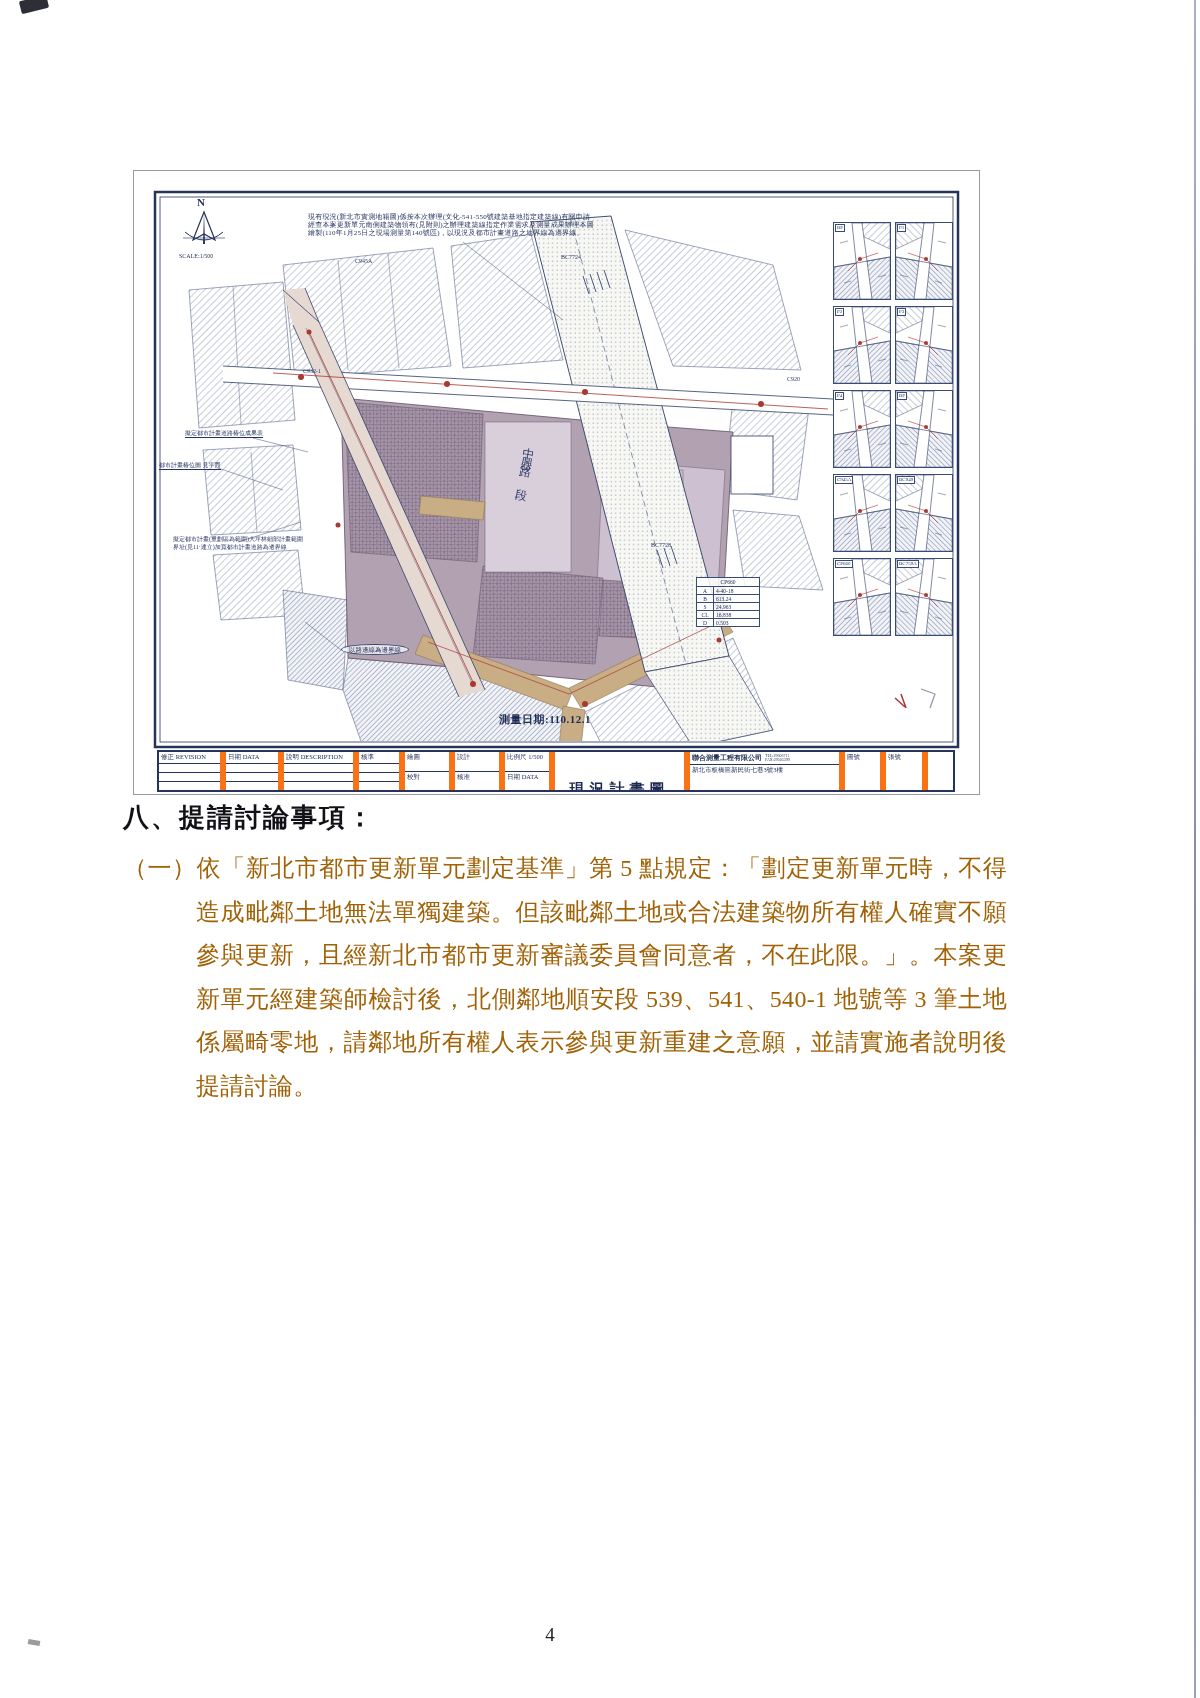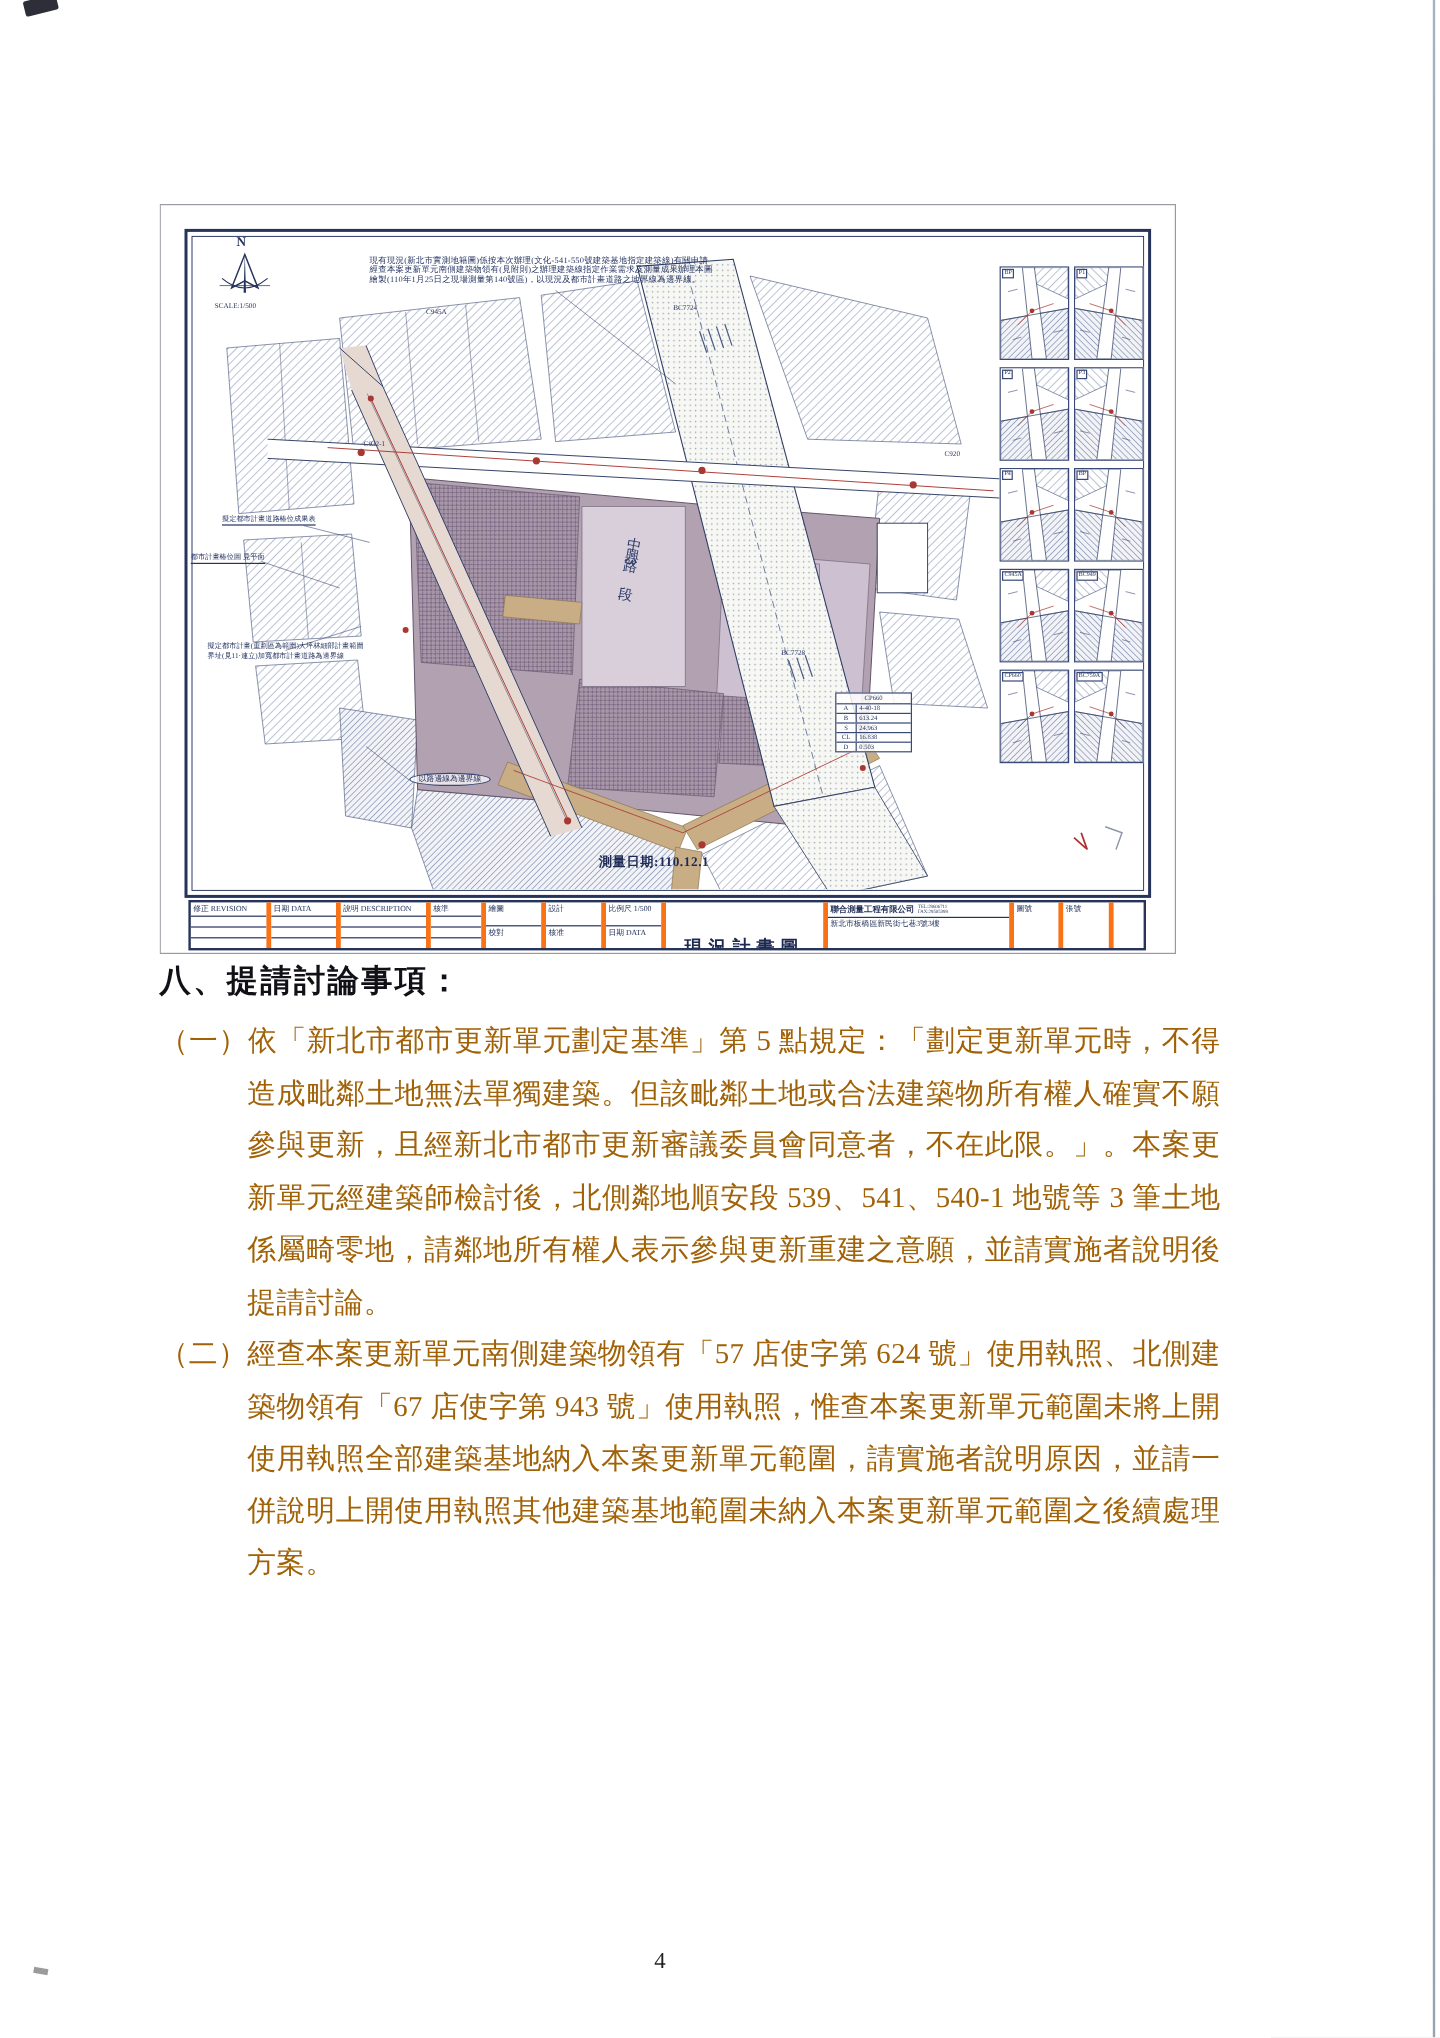--- a/index.html
+++ b/index.html
@@ -40,38 +40,38 @@
   .mm-grid{position:absolute;left:700px;top:52px;width:120px;display:grid;
            grid-template-columns:58px 58px;grid-auto-rows:78px;column-gap:4px;row-gap:6px;}
   .mm-cell{position:relative;background:#fff;border:1px solid #3a4a76;box-sizing:border-box;}
   .mm-cell svg{position:absolute;left:0;top:0;}
   .mm-label{position:absolute;left:1px;top:1px;font-size:5px;color:#26345c;background:#fff;
             border:.5px solid #3a4a76;padding:0 1px;line-height:6px;}
   
   .tblock{position:absolute;left:24px;top:580px;width:798px;height:42px;display:flex;
           border:2px solid #26345c;box-sizing:border-box;background:#fff;
           font-size:6.5px;color:#26345c;}
-  .tb-cell{border-right:4px solid #f97316;box-sizing:border-box;display:flex;
+  .tb-cell{border-right:6px solid #f97316;box-sizing:border-box;display:flex;
            flex-direction:column;overflow:hidden;}
   .tb-cell:last-child{border-right:none;}
   .tb-head{padding:1px 2px;white-space:nowrap;}
   .tb-lines{flex:1;display:flex;flex-direction:column;}
   .tb-lines div{flex:1;border-top:.5px solid #26345c;}
   .tb-2row{flex:1;display:flex;flex-direction:column;}
   .tb-2row > div{flex:1;border-top:.5px solid #26345c;padding:1px 2px;white-space:nowrap;}
   .tb-2row > div:first-child{border-top:none;}
   .tb-title{justify-content:center;align-items:center;flex-direction:row;display:flex;}
   .tb-title span{font-size:15px;font-weight:bold;letter-spacing:5px;color:#1c2a52;margin-top:36px;}
   .tb-co-top{display:flex;gap:3px;align-items:center;border-bottom:.5px solid #26345c;
              padding:1px 2px;}
   .tb-co-top .co{font-size:7px;font-weight:bold;white-space:nowrap;}
   .tb-co-top .telfax{font-size:4px;line-height:1.1;white-space:nowrap;}
   .tb-addr{padding:1px 2px;font-size:6.5px;white-space:nowrap;}
   
-  .discussion{position:absolute;left:133px;top:800px;width:884px;}
+  .discussion{position:absolute;left:123px;top:800px;width:884px;}
   .d-heading{font-size:26px;font-weight:bold;letter-spacing:2px;margin-bottom:12px;color:#101016;}
   .d-item{font-size:24px;line-height:43.5px;text-align:justify;letter-spacing:.3px;
           padding-left:73px;text-indent:-73px;color:#a16207;}
   .page-num{position:absolute;left:0;top:1624px;width:1100px;text-align:center;
             font-size:19px;color:#222;}
 </style>
 </head>
 <body>
 
 <div class="page">
@@ -458,18 +458,17 @@
       <div class="tb-cell" style="width:42px">
         <div class="tb-head">張號</div>
       </div>
       <div class="tb-cell" style="width:25px;flex:1"></div>
     </div>
   </div>
 
   <div class="discussion">
     <div class="d-heading">八、提請討論事項：</div>
     <div class="d-item">（一）依「新北市都市更新單元劃定基準」第 5 點規定：「劃定更新單元時，不得造成毗鄰土地無法單獨建築。但該毗鄰土地或合法建築物所有權人確實不願參與更新，且經新北市都市更新審議委員會同意者，不在此限。」。本案更新單元經建築師檢討後，北側鄰地順安段 539、541、540-1 地號等 3 筆土地係屬畸零地，請鄰地所有權人表示參與更新重建之意願，並請實施者說明後提請討論。</div>
-    <div class="d-item">（二）經查本案更新單元南側建築物領有「57 店使字第 624 號」使用執照、北側建築物領有「67 店使字第 943 號」使用執照，惟查本案更新單元範圍未將上開使用執照全部建築基地納入本案更新單元範圍，請實施者說明原因，並請一併說明上開使用執照其他建築基地範圍未納入本案更新單元範圍之後續處理方案。</div>
   </div>
 
   <div class="page-num">4</div>
 
 </div>
 
 </body></html>

